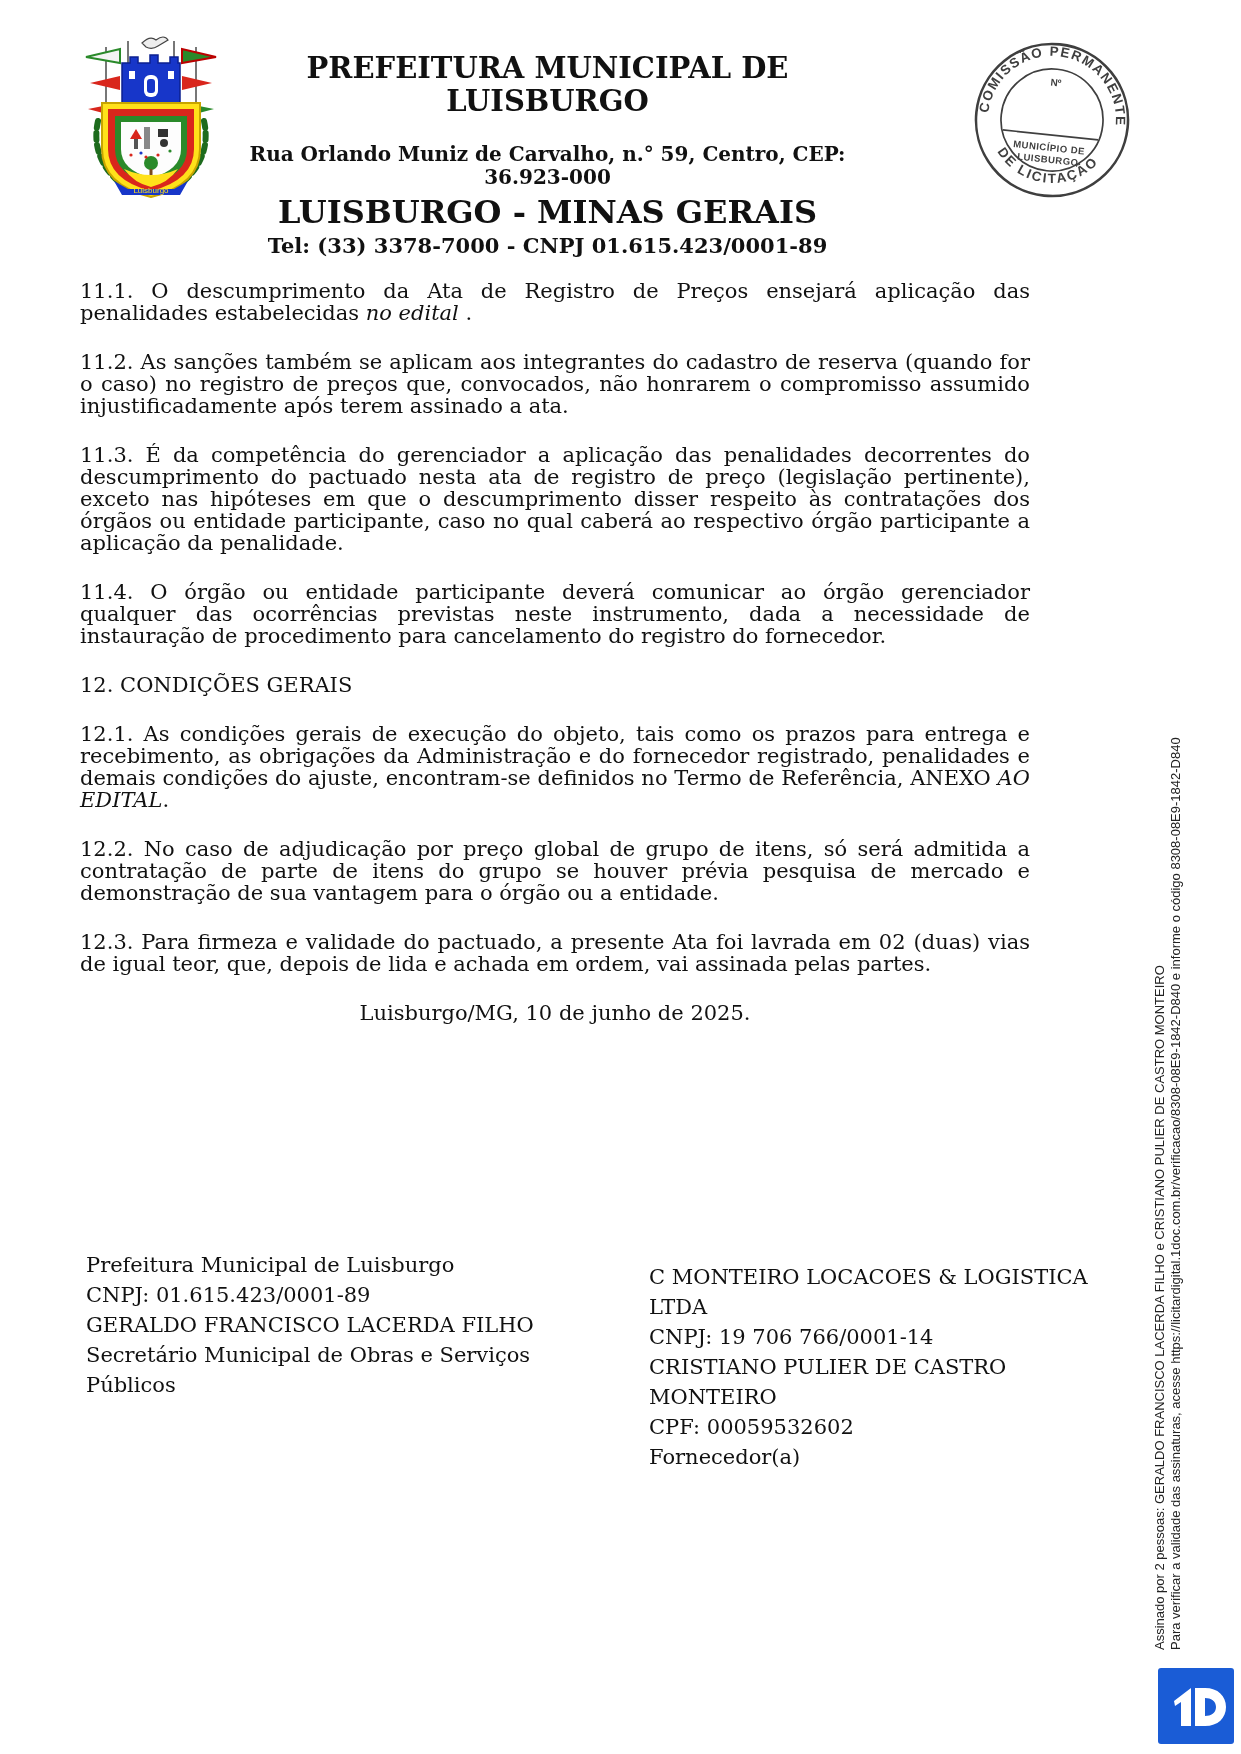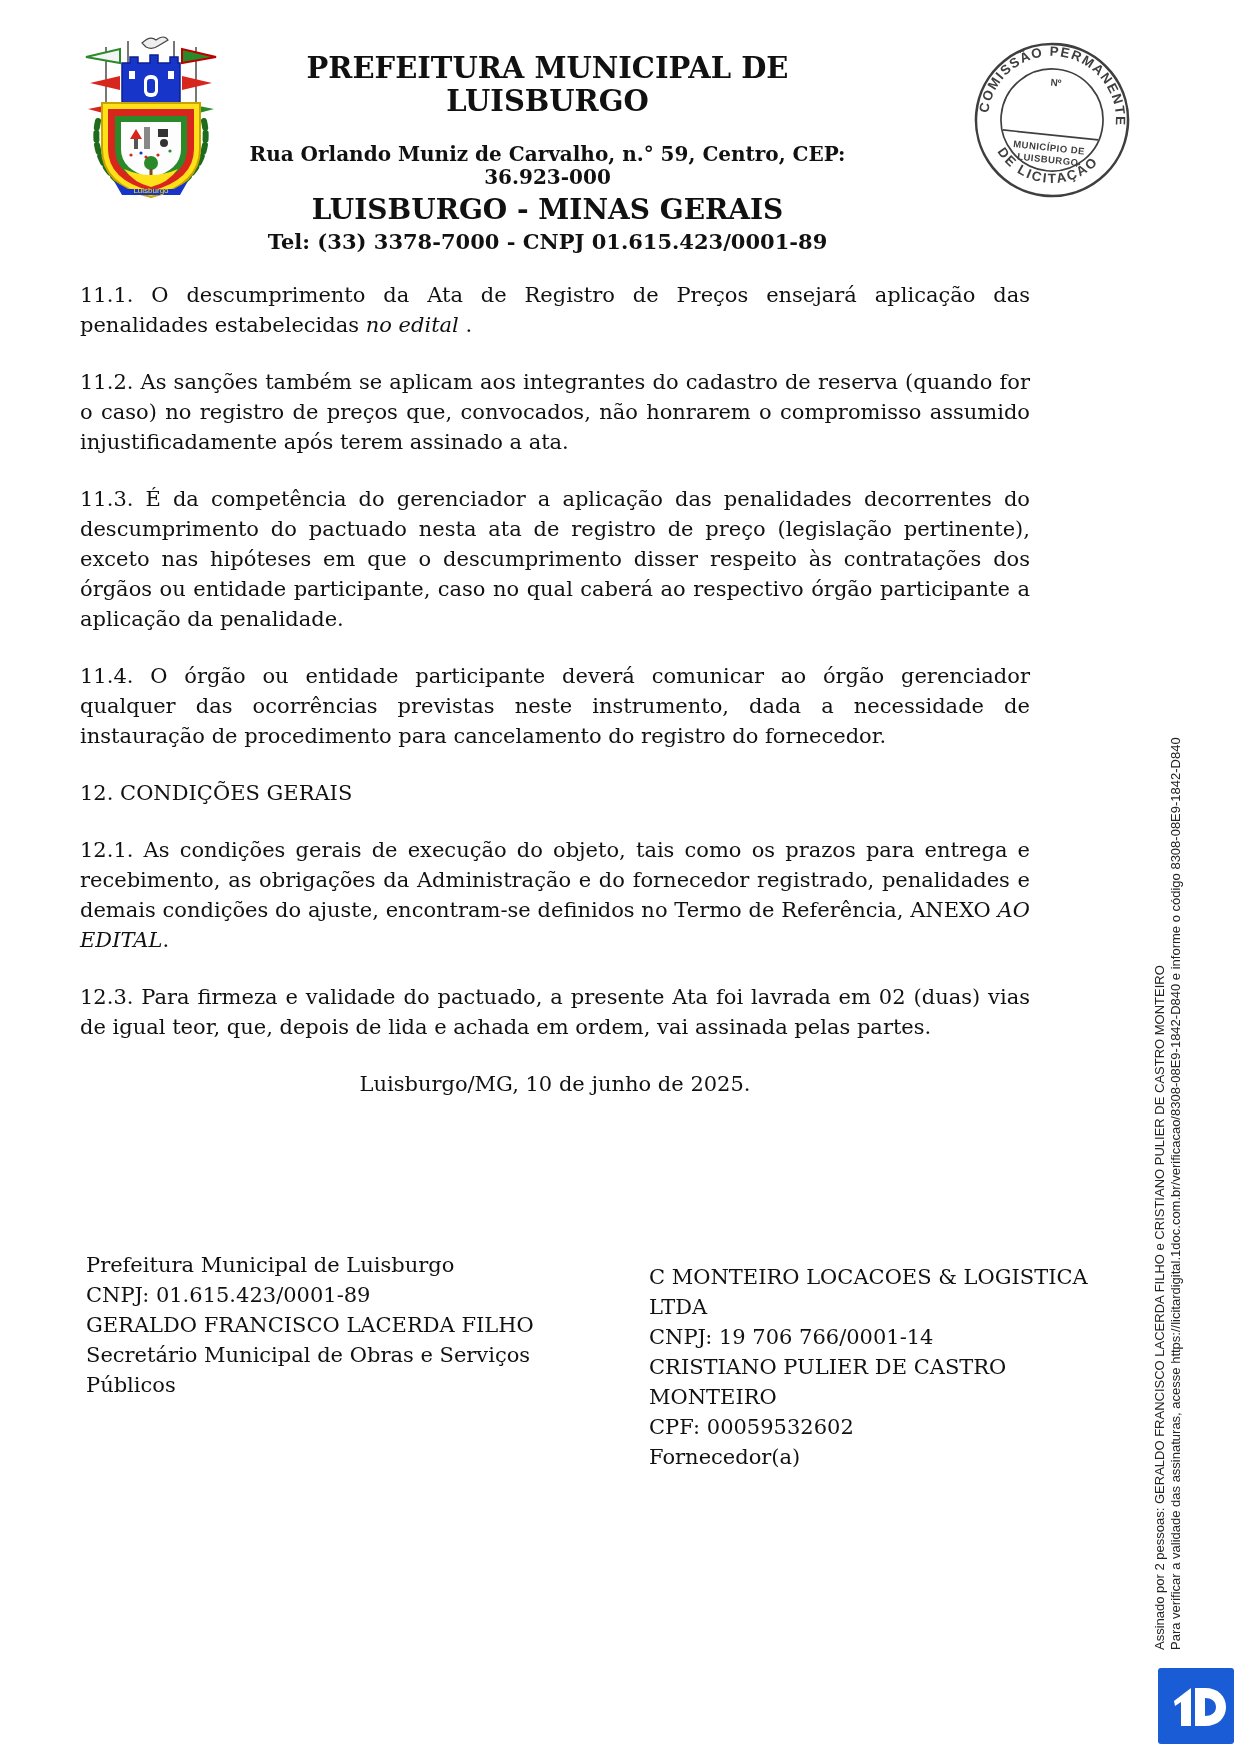--- a/index.html
+++ b/index.html
@@ -13,29 +13,29 @@
     margin:0 auto;
   }
   
   .crest{position:absolute;left:84px;top:33px;width:134px;height:168px;}
   .header-text{
     position:absolute;left:225px;top:52px;width:645px;
     text-align:center;font-weight:bold;line-height:1.15;
   }
   .h-org{font-size:29px;margin-bottom:6px;}
   .h-addr{font-size:20px;margin-bottom:5px;margin-top:24px;}
-  .h-city{font-size:28px;margin-bottom:4px;text-align:center;}
+  .h-city{font-size:32px;margin-bottom:4px;text-align:center;}
   .h-tel{font-size:21px;}
   .stamp{position:absolute;left:972px;top:40px;width:160px;height:160px;transform:rotate(6deg);}
   .stamp text{font-family:"Liberation Sans","DejaVu Sans",sans-serif;fill:#3f3f3f;}
 
   
   .content{
     position:absolute;left:80px;top:280px;width:950px;
-    font-size:21px;line-height:30px;text-align:justify;
+    font-size:21px;line-height:22px;text-align:justify;
   }
   .content p{margin:0 0 27px 0;}
   .content .dateline{text-align:center;margin:0;}
 
   
   .sig{position:absolute;font-size:21px;line-height:30px;}
   .sig-left{left:86px;top:1250px;width:470px;}
   .sig-right{left:649px;top:1262px;width:440px;}
 
   
@@ -129,20 +129,21 @@
     <text x="80" y="123" text-anchor="middle" font-size="9.5" font-weight="600" letter-spacing="0.5">LUISBURGO</text>
   </svg>
 
   <div class="content">
     <p><span>11.1. O descumprimento da Ata de Registro de Preços ensejará aplicação das penalidades estabelecidas </span><i>no edital</i><span> .</span></p>
     <p>11.2. As sanções também se aplicam aos integrantes do cadastro de reserva (quando for o caso) no registro de preços que, convocados, não honrarem o compromisso assumido injustificadamente após terem assinado a ata.</p>
     <p>11.3. É da competência do gerenciador a aplicação das penalidades decorrentes do descumprimento do pactuado nesta ata de registro de preço (legislação pertinente), exceto nas hipóteses em que o descumprimento disser respeito às contratações dos órgãos ou entidade participante, caso no qual caberá ao respectivo órgão participante a aplicação da penalidade.</p>
     <p>11.4. O órgão ou entidade participante deverá comunicar ao órgão gerenciador qualquer das ocorrências previstas neste instrumento, dada a necessidade de instauração de procedimento para cancelamento do registro do fornecedor.</p>
     <p>12. CONDIÇÕES GERAIS</p>
     <p><span>12.1. As condições gerais de execução do objeto, tais como os prazos para entrega e recebimento, as obrigações da Administração e do fornecedor registrado, penalidades e demais condições do ajuste, encontram-se definidos no Termo de Referência, ANEXO </span><i>AO EDITAL</i><span>.</span></p>
+    <p>12.2. No caso de adjudicação por preço global de grupo de itens, só será admitida a contratação de parte de itens do grupo se houver prévia pesquisa de mercado e demonstração de sua vantagem para o órgão ou a entidade.</p>
     <p>12.3. Para firmeza e validade do pactuado, a presente Ata foi lavrada em 02 (duas) vias de igual teor, que, depois de lida e achada em ordem, vai assinada pelas partes.</p>
     <p class="dateline">Luisburgo/MG, 10 de junho de 2025.</p>
   </div>
 
   <div class="sig sig-left">
     <div>Prefeitura Municipal de Luisburgo</div>
     <div>CNPJ: 01.615.423/0001-89</div>
     <div>GERALDO FRANCISCO LACERDA FILHO</div>
     <div>Secretário Municipal de Obras e Serviços Públicos</div>
   </div>

